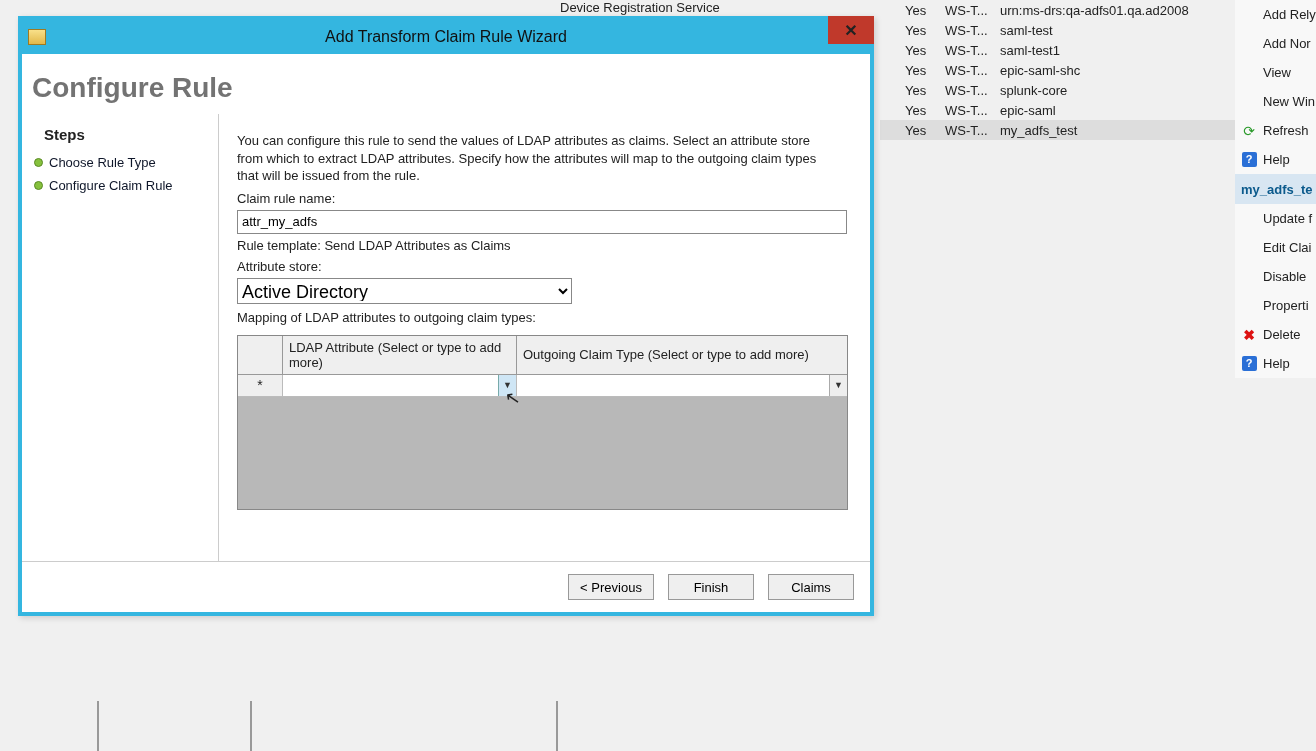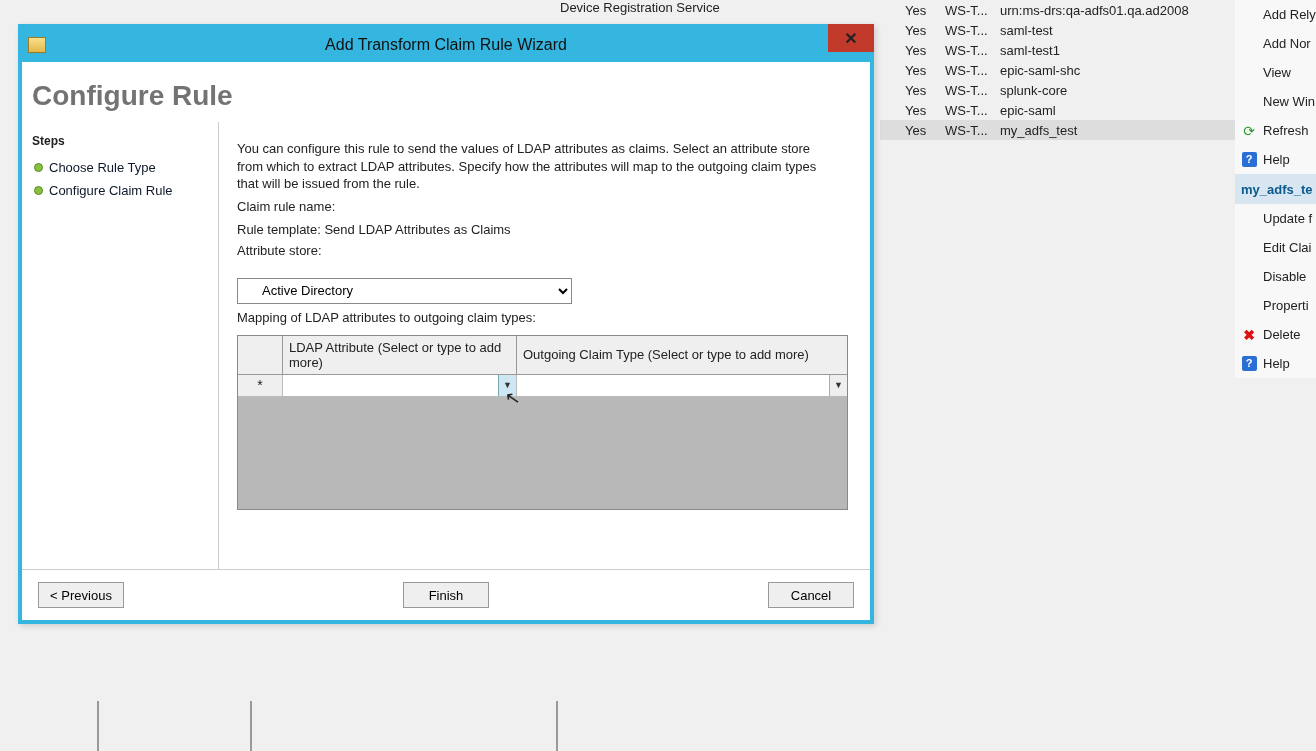--- a/index.html
+++ b/index.html
@@ -60,21 +60,21 @@
     color: #0b5a8c;
     height: 30px;
   }
   .bg-menu .icon-slot { width: 16px; height: 16px; display: flex; align-items: center; justify-content: center; }
   .help-q { background:#2a6fd6; color:#fff; font-weight:bold; width:15px; height:15px; font-size:11px; text-align:center; line-height:15px; border-radius:2px;}
   .refresh-icon { color:#2a9a2a; font-size:14px; }
   .delete-x { color:#d11; font-weight:bold; font-size:14px; }
   
   .wizard {
     position: absolute;
-    top: 24px;
+    top: 16px;
     left: 18px;
     width: 856px;
     height: 600px;
     background: #fff;
     border: 4px solid #34b6e0;
     display: flex;
     flex-direction: column;
     box-shadow: 2px 2px 6px rgba(0,0,0,0.15);
   }
   .titlebar {
@@ -121,22 +121,23 @@
   }
   .content-row { display:flex; flex:1; border-top: none;}
   .steps-pane {
     width: 197px;
     border-right: 1px solid #ccc;
     background: #fff;
     padding-top: 0;
   }
   .steps-title {
     font-weight: bold;
-    font-size: 12px;
+    font-size: 15px;
     padding: 12px 8px 8px 10px;
+    margin-left: 12px;
   }
   .step {
     display: flex;
     align-items: center;
     gap: 6px;
     padding: 4px 6px 4px 12px;
     font-size: 13px;
     color: #0f172a;
   }
   .step .bullet {
@@ -156,23 +157,22 @@
     width: 610px; height: 24px;
     border: 1px solid #888;
     padding: 2px 4px;
     font-size: 13px;
   }
   .template-line { font-size: 13px; margin-top: 4px; }
   .combo {
     width: 335px; height: 26px;
     border: 1px solid #888;
     background: #fff;
-    font-size: 13px;
-    padding: 2px 20px;
-    margin-top: 16px;
+    font-size: 18px;
+    padding: 2px 0;
   }
   .grid-wrap {
     width: 611px;
     border: 1px solid #888;
     margin-top: 6px;
   }
   .grid-head {
     display: flex;
     background: #efefef;
     border-bottom: 1px solid #999;
@@ -224,21 +224,21 @@
     position: absolute;
     top: 387px; left: 505px;
     pointer-events: none;
     font-size: 18px;
     transform: rotate(-10deg);
   }
   .button-row {
     border-top: 1px solid #ccc;
     padding: 12px 16px;
     display: flex;
-    justify-content: space-between;
+    justify-content: flex-end;
     gap: 14px;
     background: #fff;
   }
   .btn {
     width: 86px; height: 26px;
     border: 1px solid #999;
     background: #efefef;
     font-size: 13px;
     cursor: pointer;
   }
@@ -368,20 +368,21 @@
       <div class="step">
         <span class="bullet"></span>
         <span>Configure Claim Rule</span>
       </div>
     </div>
 
     <div class="main-pane">
       <div class="desc">You can configure this rule to send the values of LDAP attributes as claims. Select an attribute store from which to extract LDAP attributes. Specify how the attributes will map to the outgoing claim types that will be issued from the rule.</div>
 
       <div class="lbl">Claim rule name:</div>
+      <input class="textbox" type="text" value="attr_my_adfs" style="">
 
       <div class="template-line">Rule template: Send LDAP Attributes as Claims</div>
 
       <div class="lbl">Attribute store:</div>
       <select class="combo">
         <option>Active Directory</option>
       </select>
 
       <div class="lbl">Mapping of LDAP attributes to outgoing claim types:</div>
 
@@ -409,21 +410,21 @@
         <div class="grid-remaining"></div>
       </div>
 
       <div style="flex:1"></div>
     </div>
   </div>
 
   <div class="button-row">
     <button class="btn">&lt; Previous</button>
     <button class="btn">Finish</button>
-    <button class="btn">Cancel</button>
+    <button class="btn">Claims</button>
   </div>
 </div>
 
 <div class="vline" style="left:97px"></div>
 <div class="vline" style="left:250px"></div>
 <div class="vline" style="left:556px"></div>
 
 <div class="cursor">↖</div>
 
 </body></html>

